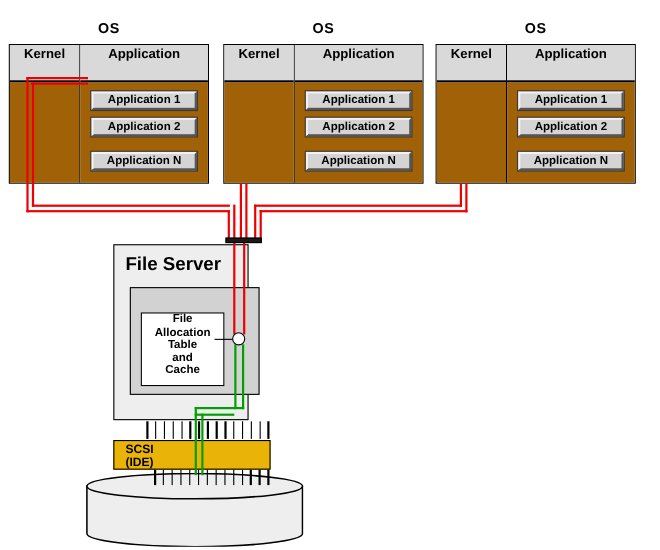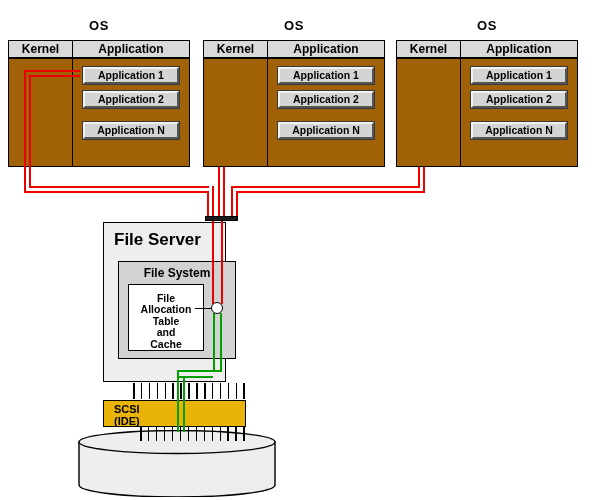--- a/index.html
+++ b/index.html
@@ -52,21 +52,21 @@
     flex-direction: column;
   }
   .col-app {
     flex: 1;
     box-sizing: border-box;
     display: flex;
     flex-direction: column;
   }
 
   .col-head {
-    height: 18px;
+    height: 34px;
     line-height: 17px;
     text-align: center;
     font-size: 12px;
     font-weight: bold;
     background: #d9d9d9;
     border-bottom: 2px solid #000;
     box-sizing: border-box;
     color: #000;
   }
 
@@ -140,21 +140,21 @@
   #fat-box {
     position: absolute;
     left: 9px;
     top: 22px;
     width: 76px;
     height: 67px;
     border: 1px solid #000;
     background: #ffffff;
     box-sizing: border-box;
     display: flex;
-    align-items: flex-end;
+    align-items: flex-start;
     justify-content: center;
   }
   #fat-label {
     font-size: 10.5px;
     font-weight: bold;
     line-height: 11.5px;
     text-align: center;
     color: #000;
     white-space: pre-line;
   }
@@ -333,21 +333,20 @@
   <div class="wire v" style="left:231px; top:186px; height:33px;"></div>
 
   <div class="wire v" style="left:212px; top:219px; height:85px;"></div>
   <div class="wire v" style="left:221px; top:219px; height:85px;"></div>
 
   <div id="fs-top-connector"></div>
 
   <div id="file-server-box">
     <div id="file-server-title">File Server</div>
     <div id="file-system-box">
-      <div id="file-system-title">File System</div>
       <div id="fat-box">
         <div id="fat-label">File
 Allocation
 Table
 and
 Cache</div>
       </div>
     </div>
   </div>
 

